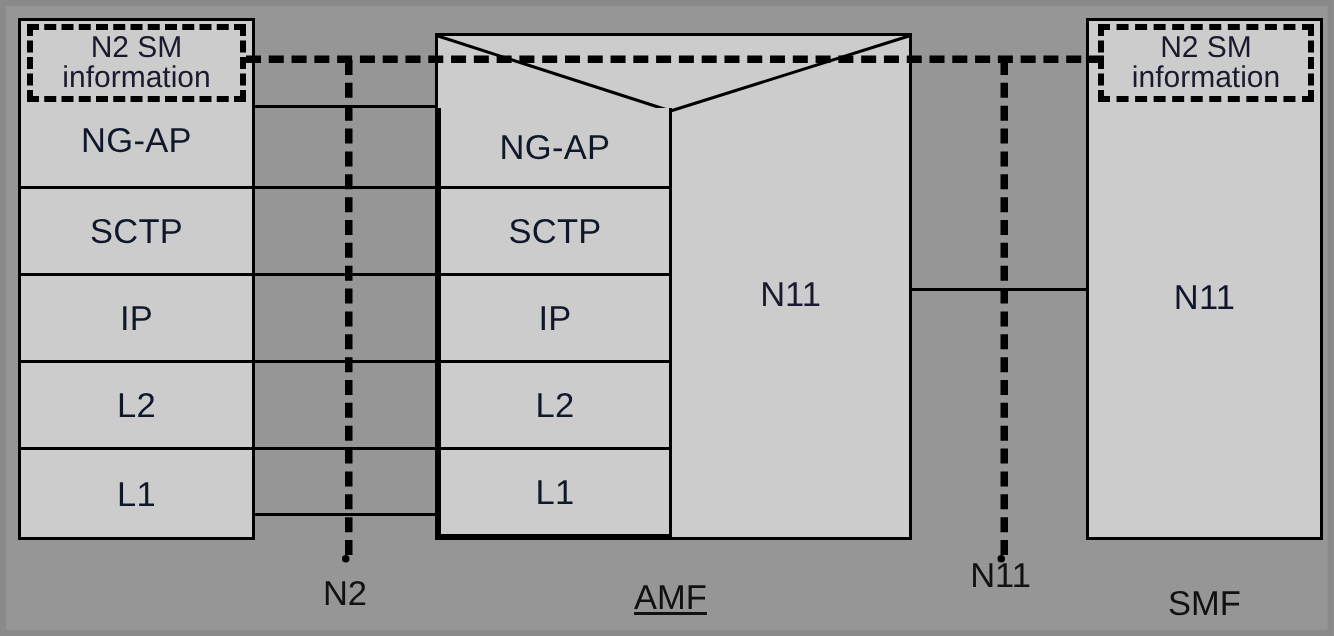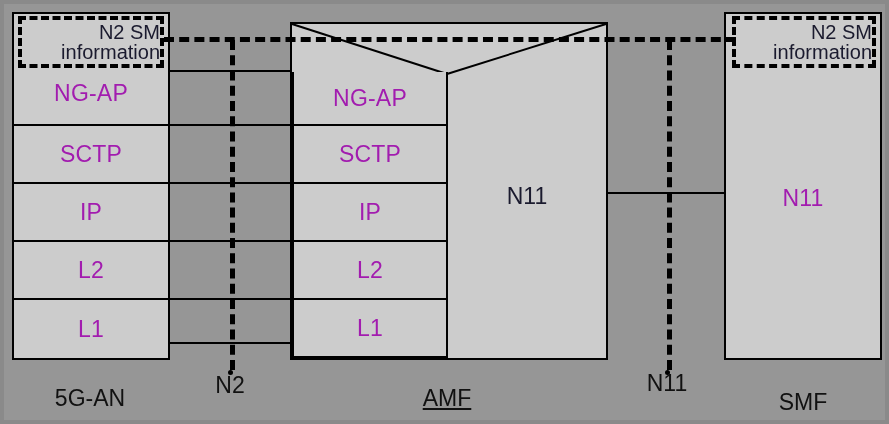--- a/index.html
+++ b/index.html
@@ -11,38 +11,38 @@
     border:4px solid #8a8a8a;
     font-family:"Liberation Sans", sans-serif;
     overflow:hidden;
   }
   .box{
     position:absolute;
     background:#cccccc;
     border:2px solid #000;
     box-sizing:border-box;
     display:flex;align-items:center;justify-content:center;
-    color:#a21caf;
+    color:#0f172a;
     font-size:23px;
     letter-spacing:.2px;
   }
   .plainlabel{
     position:absolute;
     color:#111;
     font-size:23px;
     text-align:center;
     white-space:nowrap;
     transform:translateX(-50%);
   }
   .dashbox{
     position:absolute;
     border:4px dashed #000;
     box-sizing:border-box;
     display:flex;flex-direction:column;
-    align-items:flex-end;justify-content:center;
+    align-items:center;justify-content:center;
     color:#1a1a2e;
     font-size:20px;
     line-height:1.02;
     background:transparent;
   }
   .dashbox span{display:block;text-align:center;}
   .hline{
     position:absolute;
     height:0;
     border-top:2px solid #000;
@@ -146,19 +146,18 @@
   <div class="hline" style="left:604px;top:188px;width:116px;"></div>
 
   <div class="hdash" style="left:160px;top:33px;width:572px;"></div>
 
   <div class="vdash" style="left:226px;top:36px;height:330px;"></div>
   <div class="dot" style="left:224px;top:366px;"></div>
 
   <div class="vdash" style="left:663px;top:36px;height:330px;"></div>
   <div class="dot" style="left:661px;top:366px;"></div>
 
-  <div class="plainlabel" style="left:86px;top:381px;">5G-AN</div>
-  <div class="plainlabel" style="left:226px;top:368px;">N2</div>
+  <div class="plainlabel" style="left:226px;top:378px;">N2</div>
   <div class="plainlabel" style="left:443px;top:381px;text-decoration:underline;">AMF</div>
   <div class="plainlabel" style="left:663px;top:366px;">N11</div>
   <div class="plainlabel" style="left:799px;top:385px;">SMF</div>
 
 </div>
 
 </body></html>

